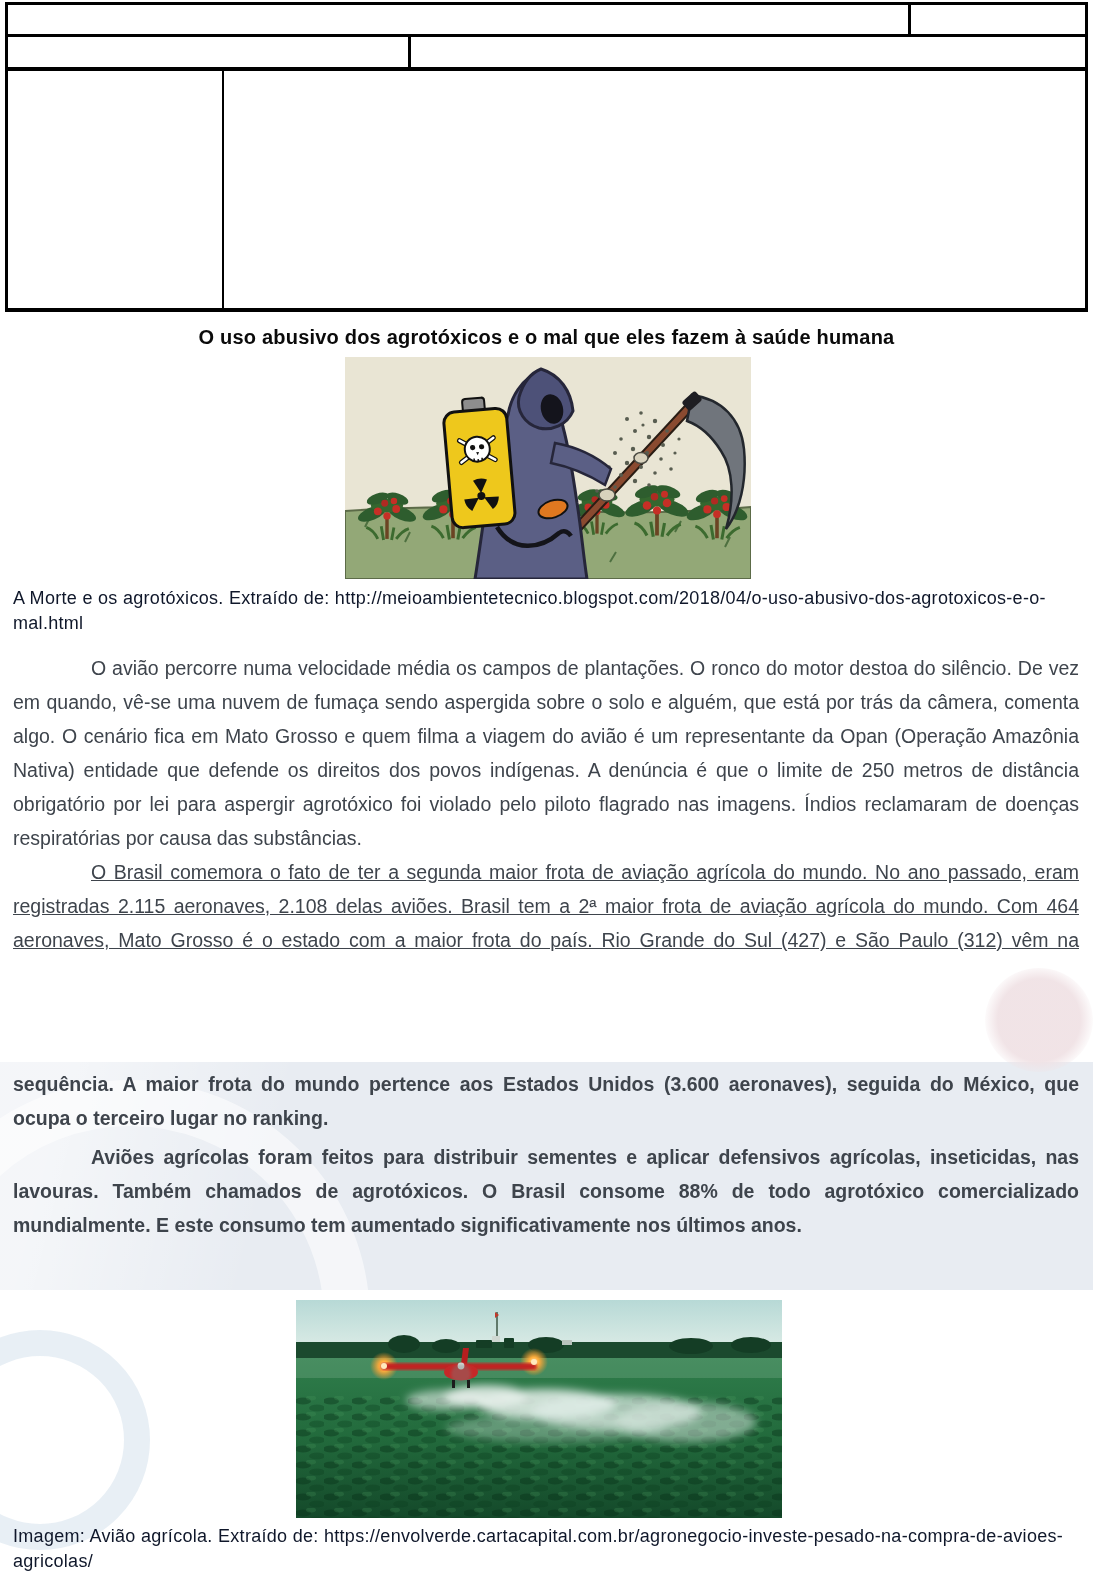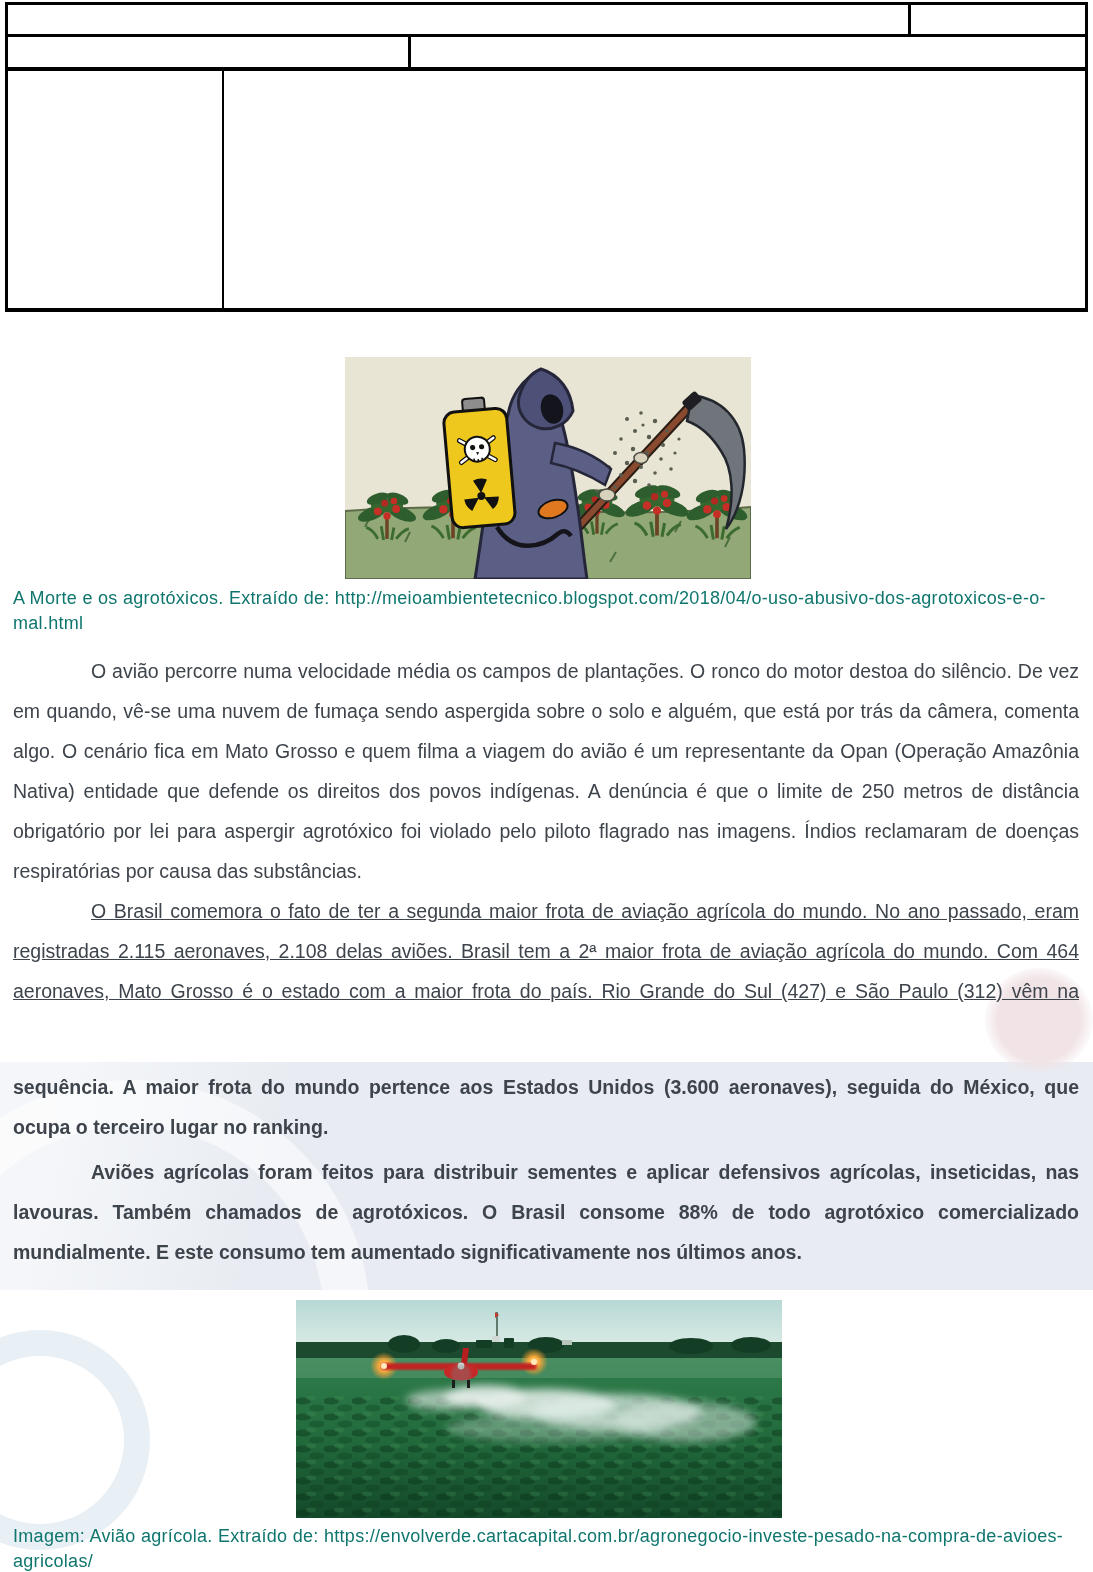--- a/index.html
+++ b/index.html
@@ -27,24 +27,24 @@
     border:26px solid rgba(226,235,243,.8);box-sizing:border-box;}
   .blob-pink{position:absolute;left:985px;top:968px;width:108px;height:104px;border-radius:50%;
     background:radial-gradient(circle, rgba(240,226,229,.95) 0 55%, rgba(240,226,229,0) 75%);}
   
   .doc-title{position:absolute;top:326px;left:0;width:1093px;text-align:center;
     font-size:20px;font-weight:bold;color:#0b0b0b;letter-spacing:.2px;}
   .figure{position:absolute;}
   #fig1{top:357px;left:345px;width:406px;height:222px;}
   #fig2{top:1300px;left:296px;width:486px;height:218px;}
   .caption{position:absolute;left:13px;width:1066px;font-size:18px;line-height:25px;
-    color:#0f766e;letter-spacing:.3px;word-break:break-word;}
+    color:#0f172a;letter-spacing:.3px;word-break:break-word;}
   #cap1{top:586px;}
   #cap2{top:1524px;}
-  .bodytext{position:absolute;left:13px;width:1066px;font-size:19.5px;line-height:40px;
+  .bodytext{position:absolute;left:13px;width:1066px;font-size:19.5px;line-height:34px;
     color:#3e444c;text-align:justify;}
   #blockA{top:651px;}
   #blockB{top:1067px;font-weight:bold;}
   .bodytext p{margin:0;}
   .indent{text-indent:78px;}
   .just-last{text-align-last:justify;text-decoration:underline;}
   #p3{margin-top:5px;}
 </style>
 </head>
 <body>
@@ -64,20 +64,21 @@
     <div class="tr tr2">
       <div class="cell c1"></div>
       <div class="cell c2"></div>
     </div>
     <div class="tr tr3">
       <div class="cell c1"></div>
       <div class="cell c2"></div>
     </div>
   </div>
 
+  <div class="doc-title">O uso abusivo dos agrotóxicos e o mal que eles fazem à saúde humana</div>
 
   <div class="figure" id="fig1">
     <svg width="406" height="222" viewBox="0 0 406 222" role="img" aria-label="Cartum: a Morte, de túnica escura, carrega nas costas um tanque amarelo com caveira e símbolo radioativo e pulveriza agrotóxico com uma foice sobre plantações">
       <defs>
         <g id="bush">
           <path d="M0,26 L0,8" stroke="#6b4423" stroke-width="3" fill="none"></path>
           <path d="M-8,26 q-4,-8 -10,-10 M8,26 q5,-7 11,-9 M-3,27 l-2,-12 M4,27 l2,-11" stroke="#3c6b2f" stroke-width="2.5" fill="none"></path>
           <ellipse cx="-13" cy="4" rx="13" ry="5.5" fill="#2e5d2e" transform="rotate(-22 -13 4)"></ellipse>
           <ellipse cx="13" cy="4" rx="13" ry="5.5" fill="#2e5d2e" transform="rotate(22 13 4)"></ellipse>
           <ellipse cx="0" cy="-3" rx="14" ry="6" fill="#35672f"></ellipse>

